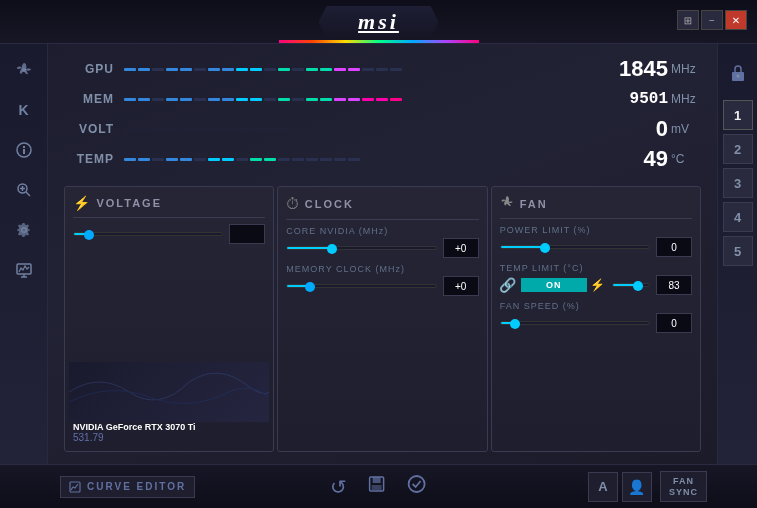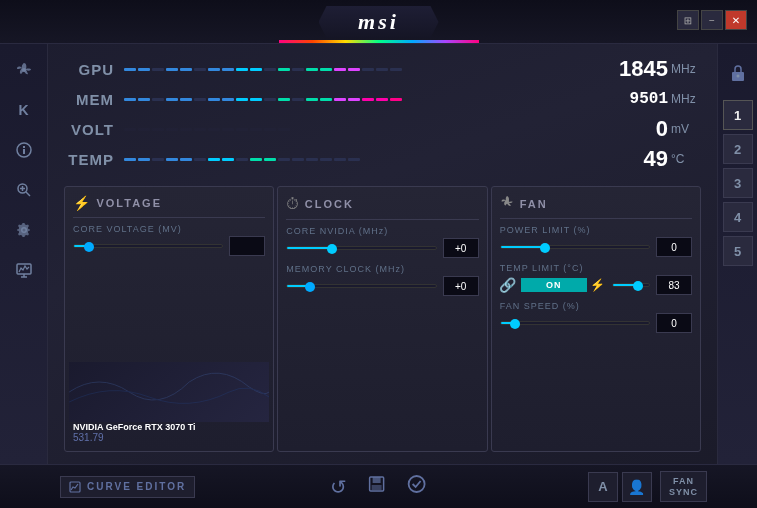--- a/index.html
+++ b/index.html
@@ -33,20 +33,21 @@
       border-bottom: 1px solid #2a2a40;
     }
 
     .title-bar-logo {
       font-size: 28px;
       font-style: italic;
       font-weight: bold;
       color: #fff;
       letter-spacing: 2px;
       font-family: serif;
+      text-decoration: underline;
     }
 
     .title-bar-rainbow {
       position: absolute;
       bottom: 0;
       left: 50%;
       transform: translateX(-50%);
       width: 200px;
       height: 3px;
       background: linear-gradient(90deg, #ff0080, #ff4400, #ffdd00, #00ff88, #00aaff, #aa44ff, #ff0080);
@@ -162,21 +163,21 @@
     .metric-row {
       display: flex;
       align-items: center;
       height: 26px;
     }
 
     .metric-label {
       width: 50px;
       text-align: right;
       color: #8090a8;
-      font-size: 15px;
+      font-size: 12px;
       font-weight: bold;
       letter-spacing: 1px;
       margin-right: 10px;
     }
 
     .metric-value {
       width: 55px;
       text-align: right;
       color: #fff;
       font-size: 22px;
@@ -611,21 +612,20 @@
     </div>
 
     <div class="controls-section">
 
       <div class="control-panel" style="flex:1.1;">
         <div class="panel-header">
           <span class="panel-icon" style="color:#aaa;">⚡</span>
           <span class="panel-title">VOLTAGE</span>
         </div>
         <div class="slider-group">
-          <div class="slider-label">CORE VOLTAGE (MV)</div>
           <div class="slider-row">
             <div class="slider-track" style="flex:1;">
               <div class="slider-fill" style="width:10%;"></div>
               <div class="slider-thumb" style="left:10%;background:#00aaff;"></div>
             </div>
             <div class="slider-value-box"></div>
           </div>
         </div>
         <div style="margin-top:auto;">
           <div style="height:60px; background: linear-gradient(135deg,#1a1a2e,#252540); margin:-4px; display:flex; align-items:flex-end; padding:6px; position:relative; overflow:hidden;">

